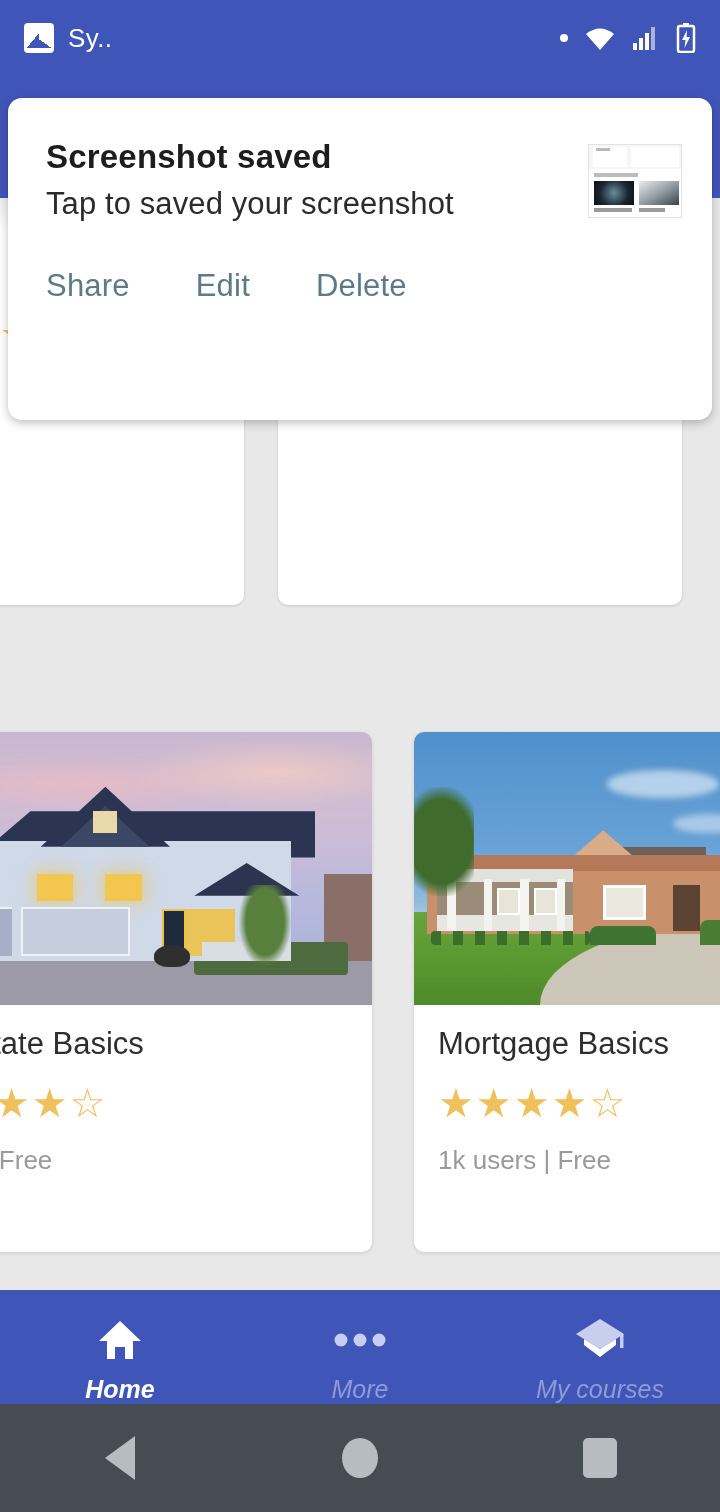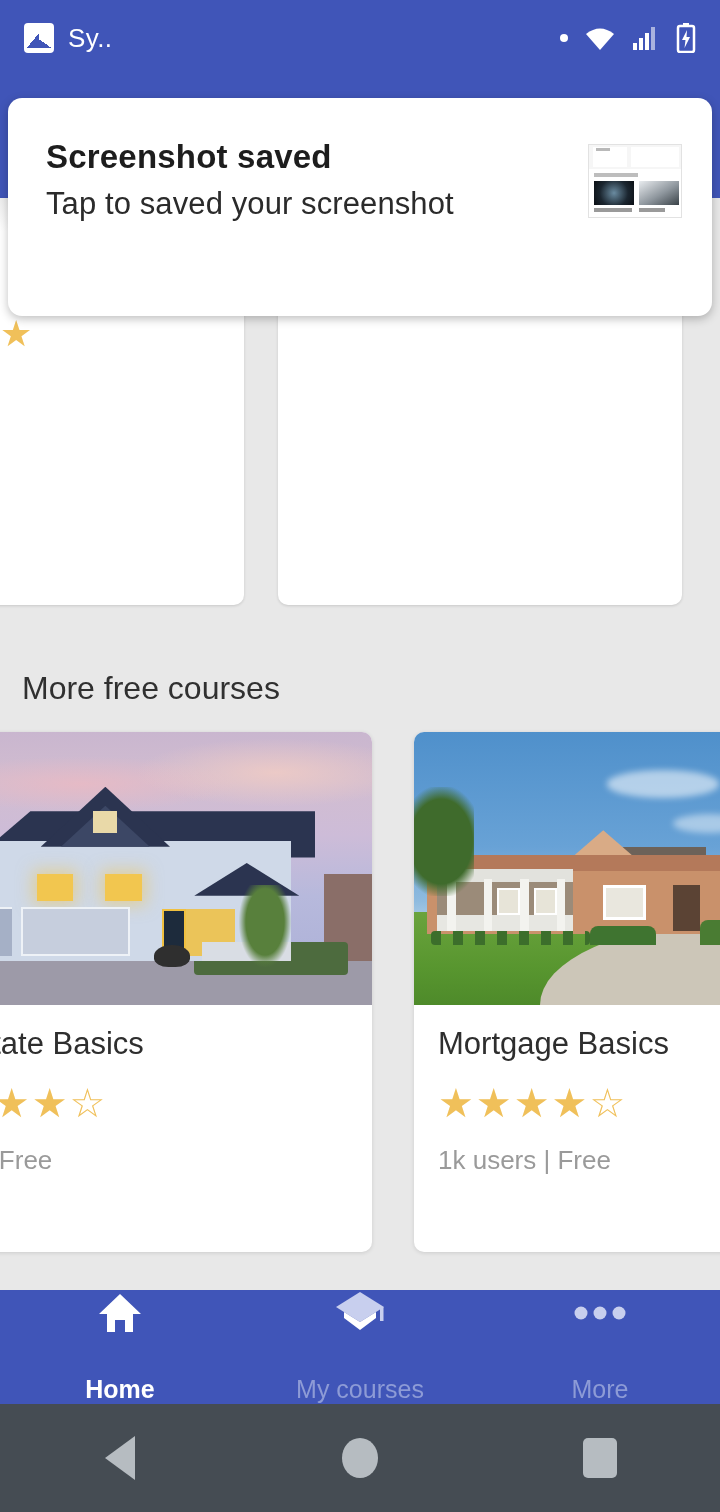--- a/index.html
+++ b/index.html
@@ -173,22 +173,23 @@
   
   .bottomnav {
     position: absolute; left: 0; top: 1290px;
     width: 720px; height: 114px;
     background: #4055b8;
     display: flex; align-items: center;
     z-index: 10;
   }
   .navitem {
     flex: 1; display: flex; flex-direction: column;
-    align-items: center; justify-content: space-between; gap: 12px;
+    align-items: center; justify-content: flex-end; gap: 12px;
     height: 100%;
+    font-style: italic;
   }
   .navicon { height: 46px; display: flex; align-items: center; justify-content: center; }
   .navlabel { font-size: 25px; }
   .navitem.active .navlabel { color: #ffffff; font-weight: bold; }
   .navitem.inactive .navlabel { color: #8d9bd6; }
 
   
   .sysnav {
     position: absolute; left: 0; top: 1404px;
     width: 720px; height: 108px;
@@ -202,21 +203,21 @@
     border-top: 22px solid transparent;
     border-bottom: 22px solid transparent;
     border-right: 30px solid #b6bcc1;
   }
   .sys-home { width: 36px; height: 40px; border-radius: 50%; background: #b6bcc1; }
   .sys-recent { width: 34px; height: 40px; border-radius: 5px; background: #b6bcc1; }
 
   
   .notif {
     position: absolute; left: 8px; top: 98px;
-    width: 704px; height: 218px;
+    width: 704px; height: 322px;
     background: #ffffff;
     border-radius: 14px;
     box-shadow: 0 3px 10px rgba(0,0,0,.25);
     z-index: 20;
     padding: 40px 30px 0 38px;
   }
   .notif-title { font-size: 33px; font-weight: bold; color: #1d1d1d; letter-spacing: .2px; }
   .notif-sub { font-size: 31px; color: #2b2b2b; margin-top: 10px; letter-spacing: .1px; }
   .notif-actions { display: flex; gap: 66px; margin-top: 46px; }
   .notif-action { font-size: 31px; color: #5d7a88; letter-spacing: .2px; cursor: pointer; }
@@ -283,21 +284,20 @@
         <div class="tc-fade"></div>
         <div class="tc-title">s Trading</div>
         <div class="tc-star">★</div>
       </div>
       <div class="topcard b">
         <div class="tc-fade"></div>
         <div class="tc-title"></div>
       </div>
     </div>
 
-    <div class="section-title">More free courses</div>
 
     <div class="grid">
 
       <div class="ccard left">
         <div class="ccard-img">
           <div class="houseA">
             <div class="hA-sky-cloud"></div>
             <div class="hA-sky-cloud2"></div>
             <div class="hA-ground"></div>
             <div class="hA-side"></div>
@@ -369,55 +369,60 @@
     <div class="navitem active">
       <span class="navicon">
         <svg width="46" height="42" viewBox="0 0 46 42">
           <path d="M23 2 L44 22 H36 V40 H28 V28 H18 V40 H10 V22 H2 Z" fill="#ffffff"></path>
         </svg>
       </span>
       <span class="navlabel">Home</span>
     </div>
     <div class="navitem inactive">
       <span class="navicon">
+        <svg width="52" height="16" viewBox="0 0 52 16">
+          <circle cx="7" cy="8" r="6.5" fill="#c8cfee"></circle>
+          <circle cx="26" cy="8" r="6.5" fill="#c8cfee"></circle>
+          <circle cx="45" cy="8" r="6.5" fill="#c8cfee"></circle>
+        </svg>
+      </span>
+      <span class="navlabel">More</span>
+    </div>
+    <div class="navitem inactive">
+      <span class="navicon">
         <svg width="52" height="46" viewBox="0 0 52 46">
           <path d="M26 2 L50 17 L26 32 L2 17 Z" fill="#c8cfee"></path>
           <path d="M10 22 L26 32 L42 22 V28 L26 40 L10 28 Z" fill="#ffffff"></path>
           <rect x="46" y="17" width="3.5" height="14" fill="#c8cfee"></rect>
         </svg>
       </span>
       <span class="navlabel">My courses</span>
     </div>
-    <div class="navitem inactive">
-      <span class="navicon">
-        <svg width="52" height="16" viewBox="0 0 52 16">
-          <circle cx="7" cy="8" r="6.5" fill="#c8cfee"></circle>
-          <circle cx="26" cy="8" r="6.5" fill="#c8cfee"></circle>
-          <circle cx="45" cy="8" r="6.5" fill="#c8cfee"></circle>
-        </svg>
-      </span>
-      <span class="navlabel">More</span>
-    </div>
   </div>
 
   <div class="sysnav">
     <div class="sysbtn">
         <span class="sys-back"></span>
       </div>
     <div class="sysbtn">
         <span class="sys-home"></span>
       </div>
     <div class="sysbtn">
         <span class="sys-recent"></span>
       </div>
   </div>
 
   <div class="notif">
     <div class="notif-title">Screenshot saved</div>
     <div class="notif-sub">Tap to saved your screenshot</div>
+    <div class="notif-actions">
+      <span class="notif-action">Share</span>
+      <span class="notif-action">Edit</span>
+      <span class="notif-action">Delete</span>
+    </div>
     <div class="notif-thumb">
       <div class="nt-top"></div>
       <div class="nt-tb1"></div>
       <div class="nt-tb2"></div>
       <div class="nt-word"></div>
       <div class="nt-label"></div>
       <div class="nt-imgL"></div>
       <div class="nt-imgR"></div>
       <div class="nt-capL"></div>
       <div class="nt-capR"></div>

